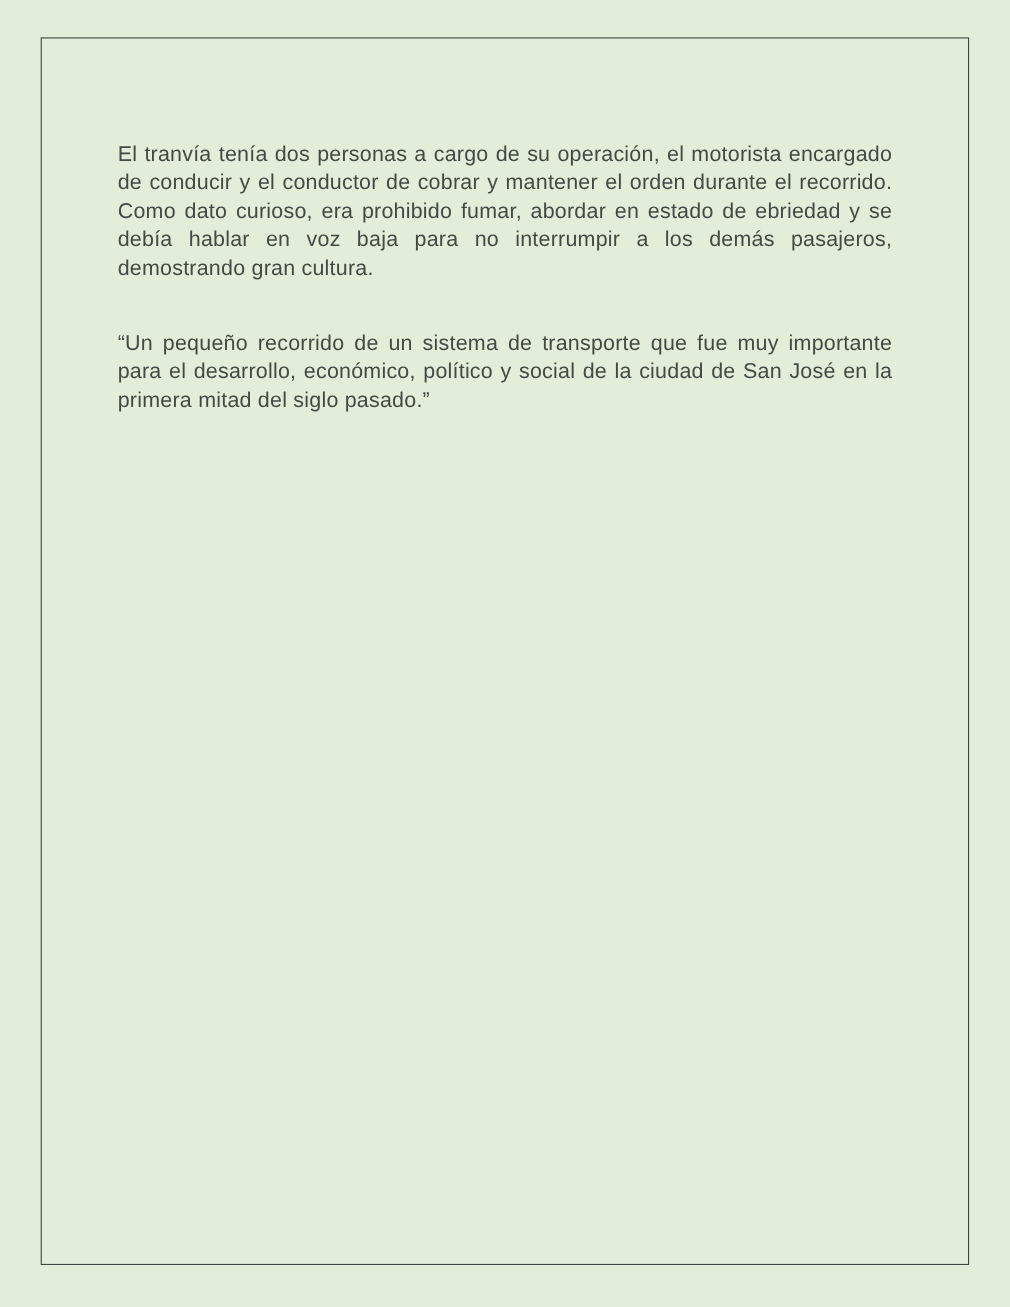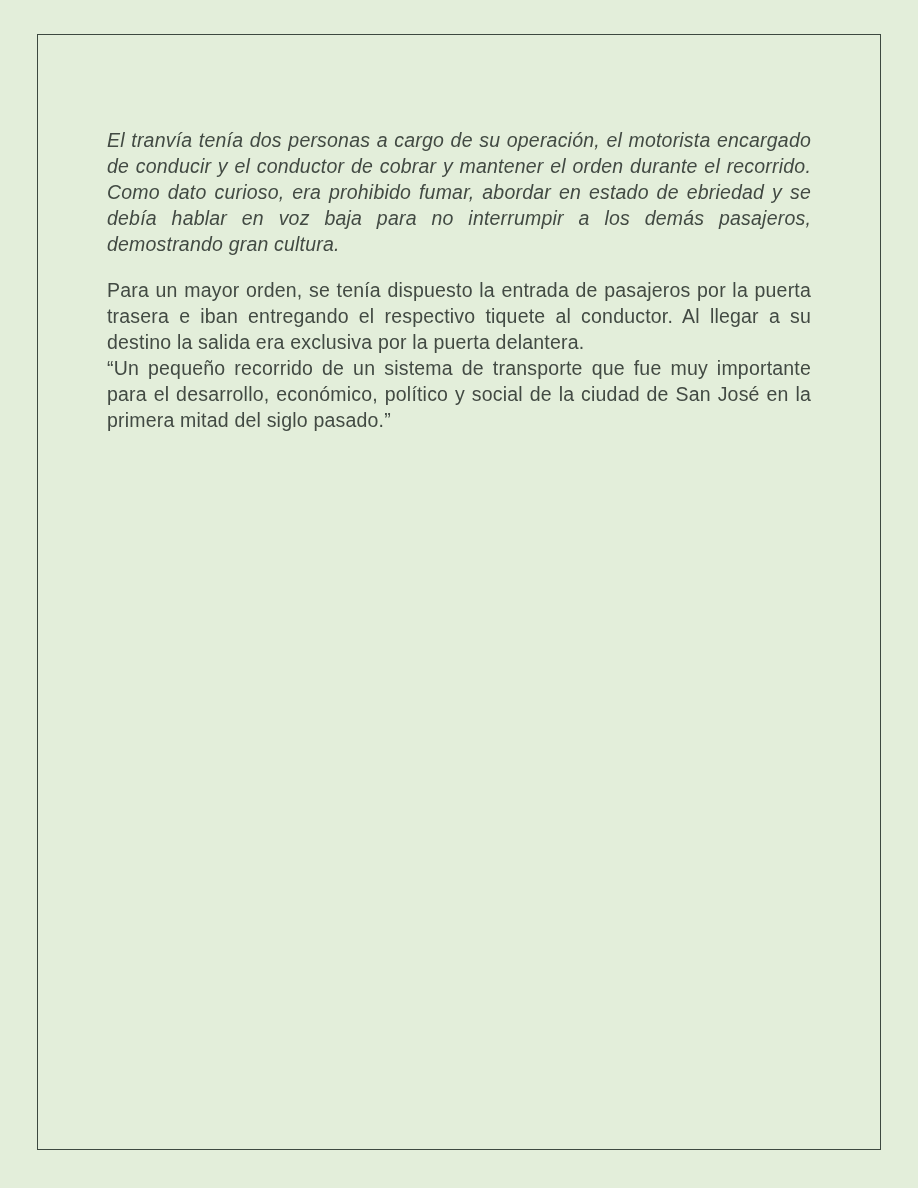--- a/index.html
+++ b/index.html
@@ -32,26 +32,24 @@
     color: #424a43;
     font-size: 19.5px;
     line-height: 26px;
     letter-spacing: 0.2px;
     text-align: justify;
   }
   .text-block p {
     margin: 0;
   }
   .text-block p.gap-after {
-    margin-bottom: 20px;
-    font-style: italic;
+    margin-bottom: 42px;
   }
 </style>
 </head>
 <body>
 
 <div class="page-frame"></div>
 
 <main class="text-block">
   <p class="gap-after">El tranvía tenía dos personas a cargo de su operación, el motorista encargado de conducir y el conductor de cobrar y mantener el orden durante el recorrido. Como dato curioso, era prohibido fumar, abordar en estado de ebriedad y se debía hablar en voz baja para no interrumpir a los demás pasajeros, demostrando gran cultura.</p>
-  <p>Para un mayor orden, se tenía dispuesto la entrada de pasajeros por la puerta trasera e iban entregando el respectivo tiquete al conductor. Al llegar a su destino la salida era exclusiva por la puerta delantera.</p>
   <p>“Un pequeño recorrido de un sistema de transporte que fue muy importante para el desarrollo, económico, político y social de la ciudad de San José en la primera mitad del siglo pasado.”</p>
 </main>
 
 </body></html>

